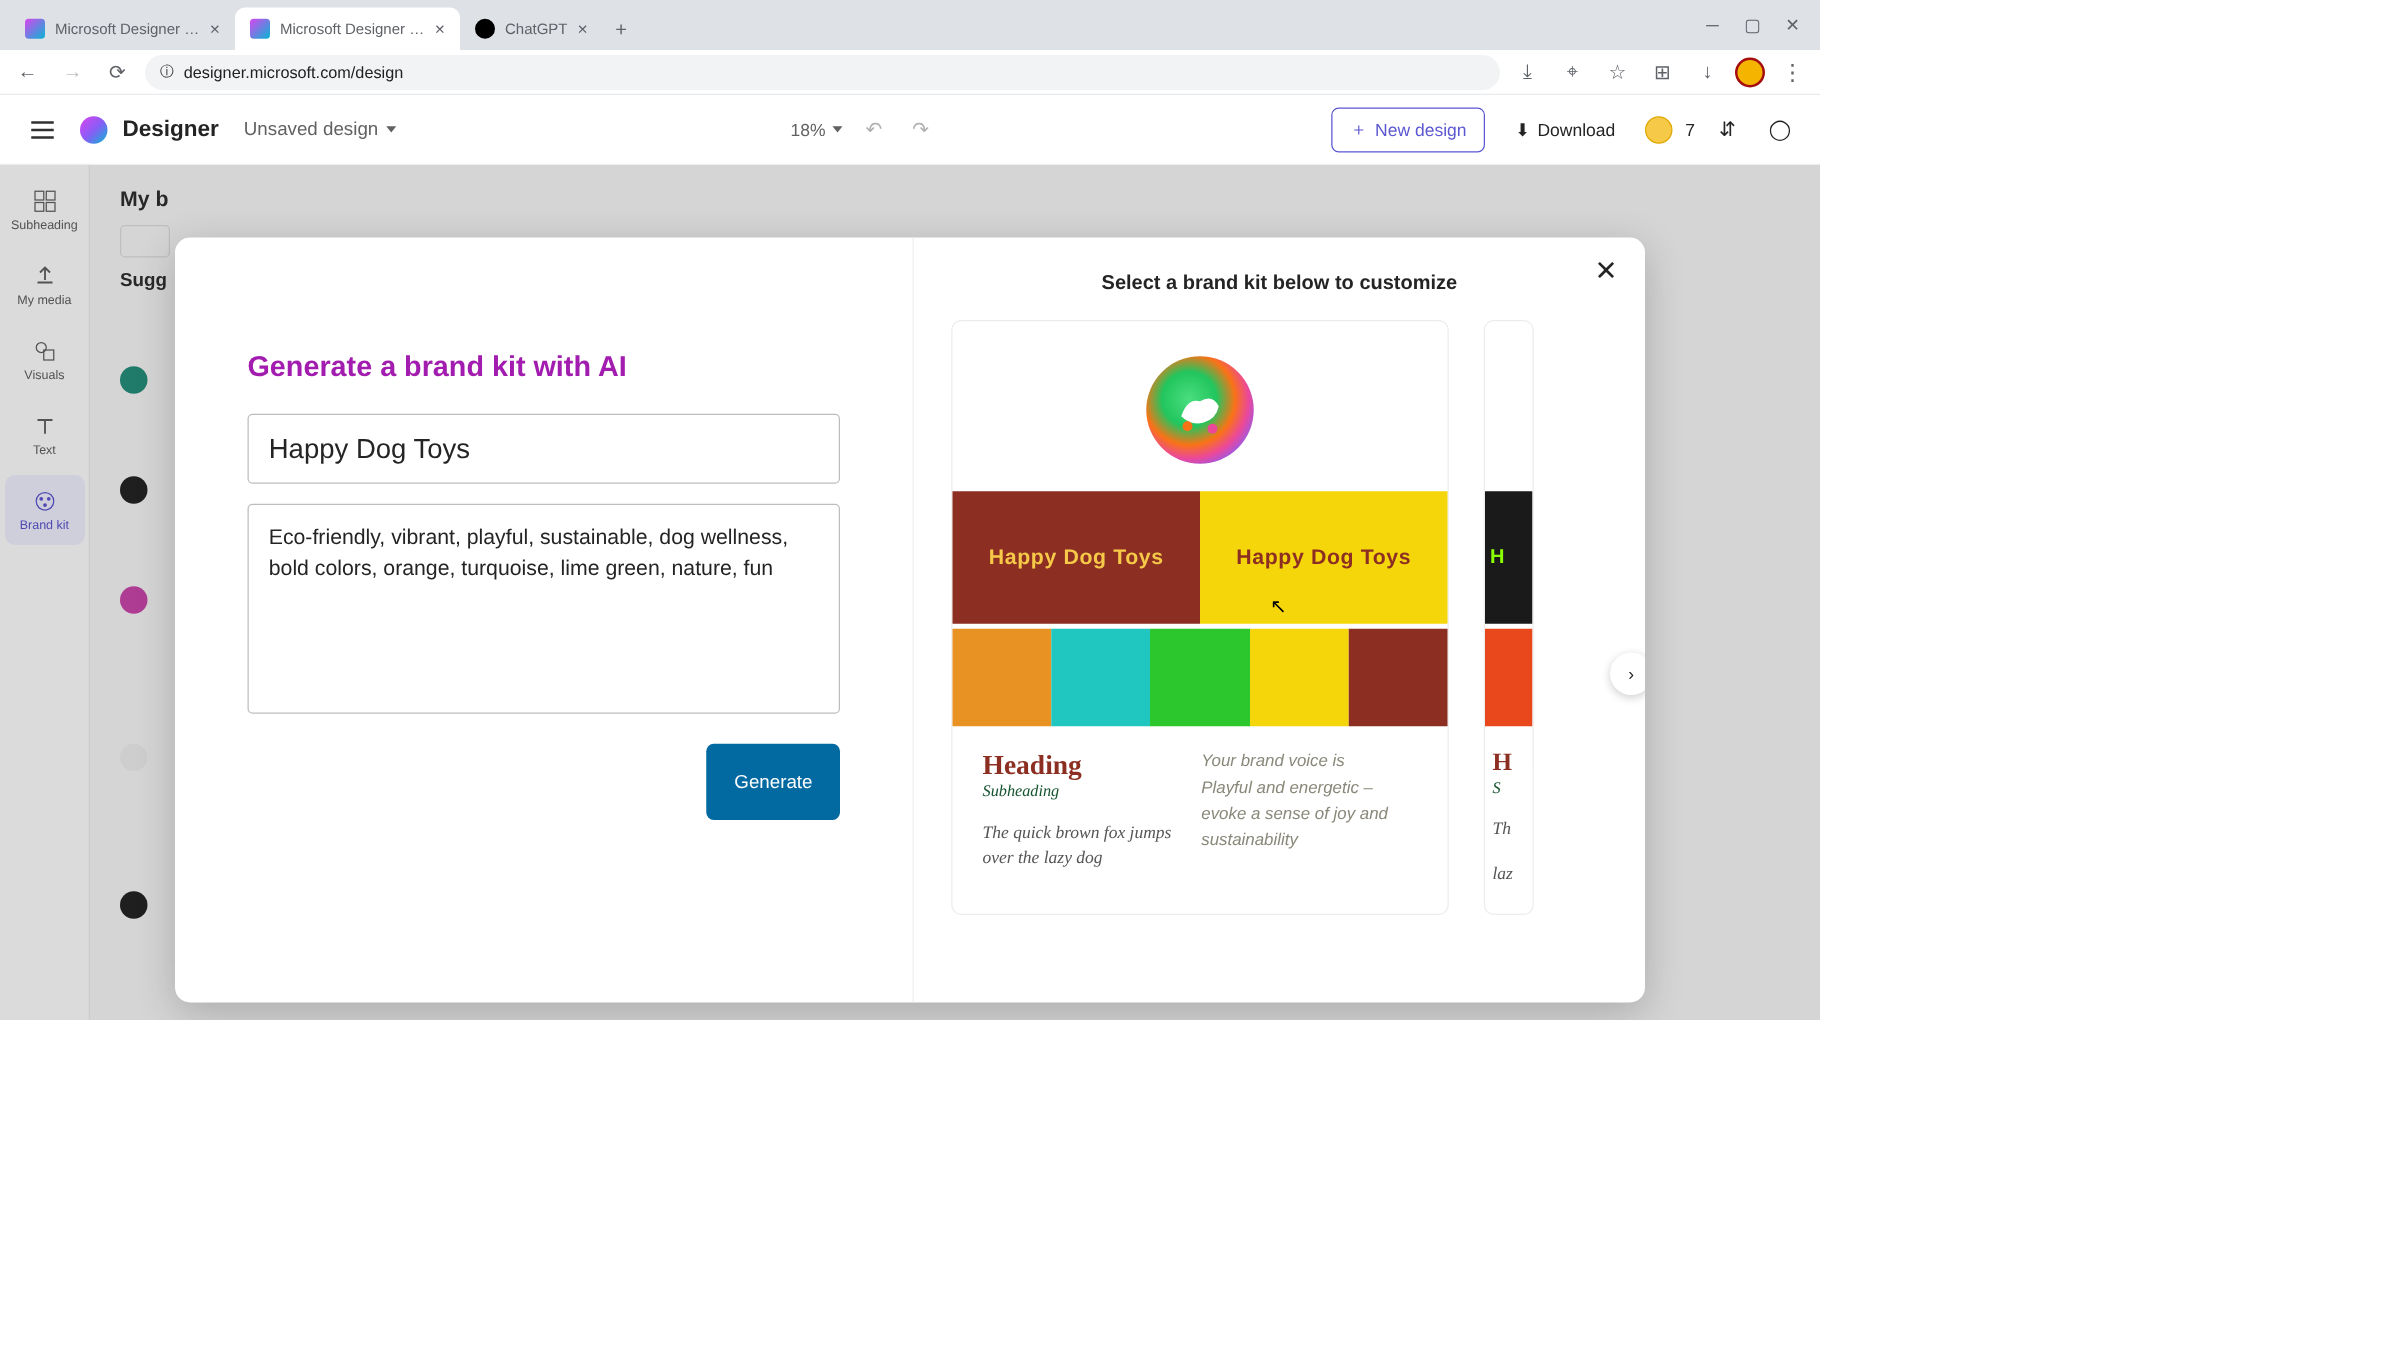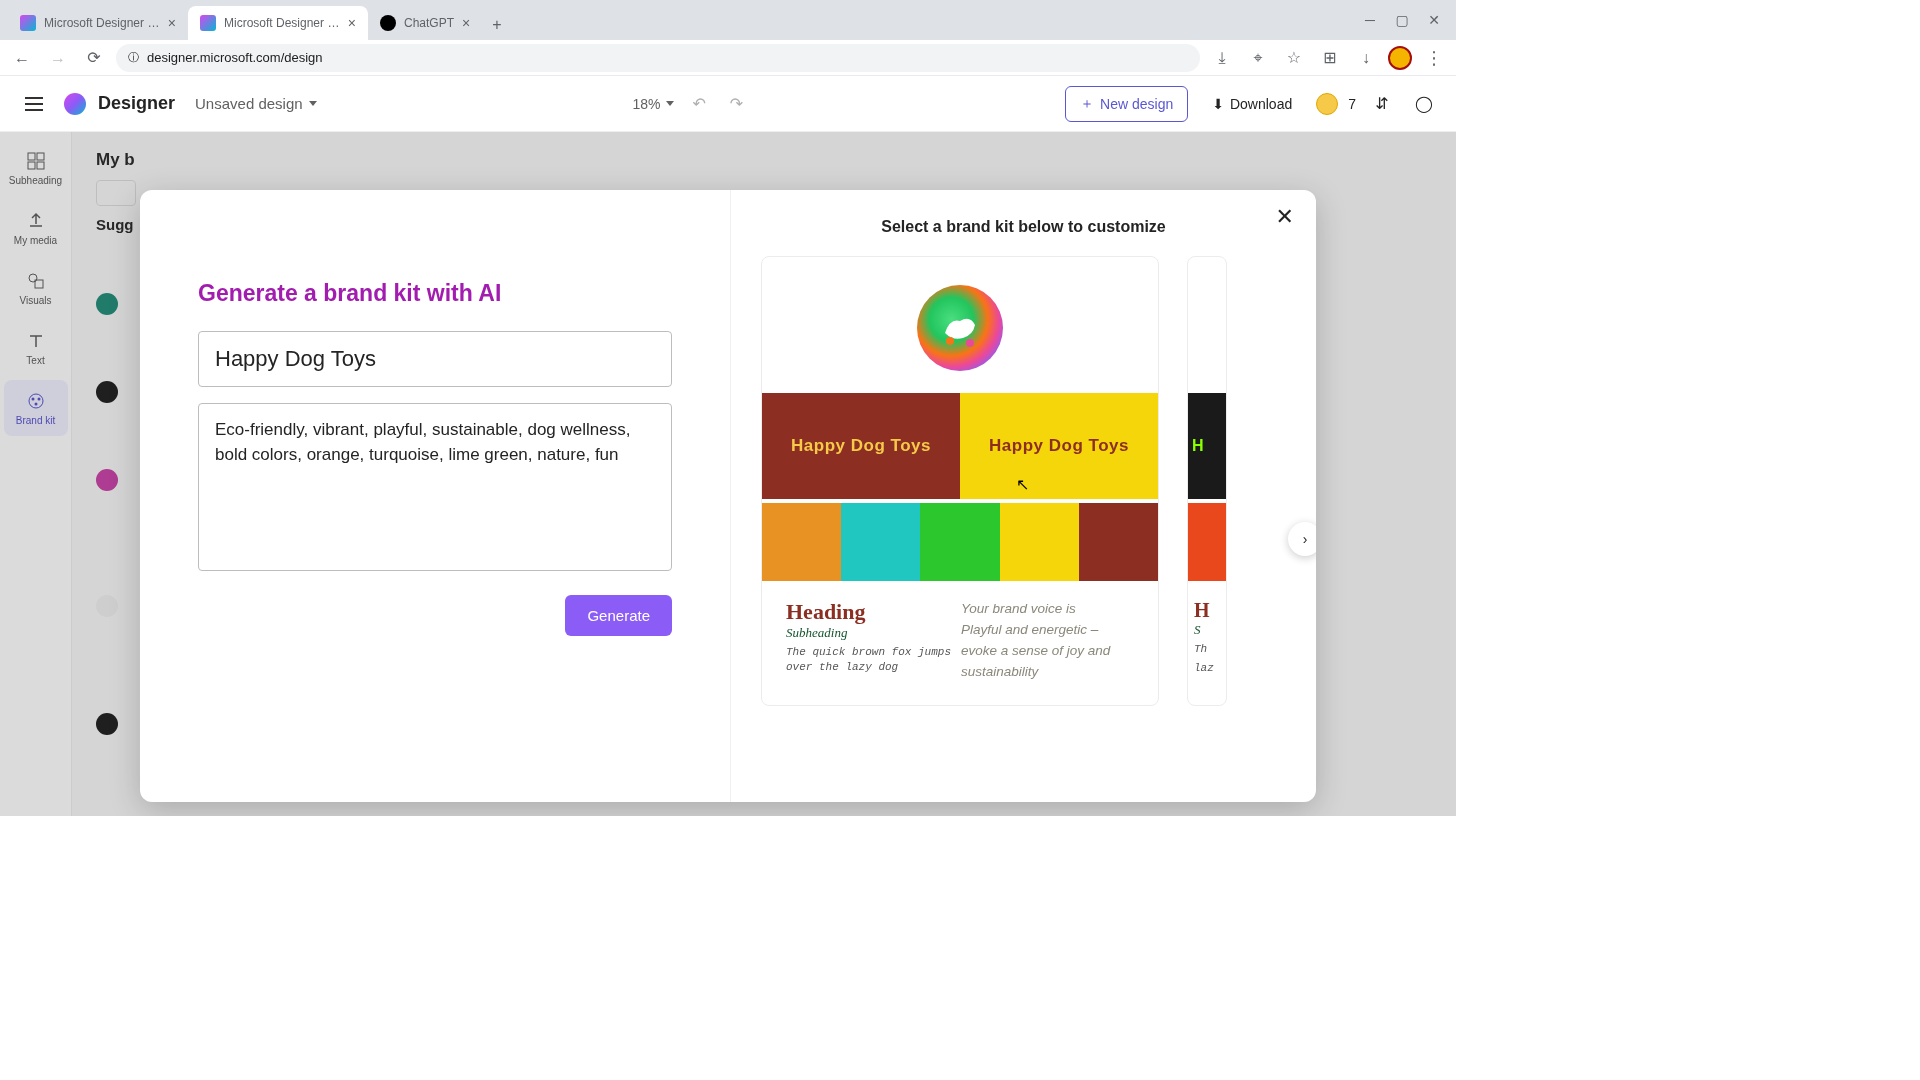--- a/index.html
+++ b/index.html
@@ -59,40 +59,40 @@
 
 
 .overlay { position: absolute; inset: 0; background: rgba(0,0,0,.14); display: flex; align-items: flex-start; justify-content: center; padding-top: 58px; }
 .modal { width: 1176px; height: 612px; background: #fff; border-radius: 12px; display: flex; position: relative; box-shadow: 0 8px 32px rgba(0,0,0,.2); overflow: hidden; }
 .modal-close { position: absolute; top: 14px; right: 22px; font-size: 22px; color: #242424; cursor: pointer; z-index: 5; }
 
 .modal-left { width: 590px; padding: 90px 58px 28px; display: flex; flex-direction: column; }
 .modal-heading { font-size: 23px; font-weight: 600; color: #a21caf; margin-bottom: 24px; }
 .input-box { width: 100%; border: 1px solid #bdbdbd; border-radius: 4px; padding: 14px 16px; font-size: 22px; color: #242424; margin-bottom: 16px; font-family: inherit; }
 .textarea-box { width: 100%; height: 168px; border: 1px solid #bdbdbd; border-radius: 4px; padding: 14px 16px; font-size: 17px; color: #242424; resize: none; font-family: inherit; line-height: 1.45; }
-.gen-btn { align-self: flex-end; margin-top: 24px; background: #8b5cf6; color: #fff; border: none; padding: 12px 22px; border-radius: 6px; font-size: 15px; font-weight: 500; cursor: pointer; }
+.gen-btn { align-self: flex-end; margin-top: 24px; background: #0369a1; color: #fff; border: none; padding: 22px 22px; border-radius: 6px; font-size: 15px; font-weight: 500; cursor: pointer; }
 .terms { margin-top: auto; font-size: 12.5px; color: #616161; line-height: 1.5; }
 .terms a { color: #5b57d1; text-decoration: none; font-size: 14px; }
 
 .modal-right { flex: 1; border-left: 1px solid #f0f0f0; padding: 28px 30px 20px; position: relative; }
 .right-heading { text-align: center; font-size: 16px; font-weight: 600; color: #242424; margin-bottom: 20px; }
 .kit-scroll { display: flex; gap: 28px; }
 .kit-card { width: 398px; background: #fff; border: 1px solid #ececec; border-radius: 8px; padding: 18px 0 22px; flex-shrink: 0; }
 .kit-logo { width: 86px; height: 86px; border-radius: 50%; margin: 10px auto 22px; background: radial-gradient(circle at 40% 40%, #4ade80, #22c55e 30%, #f97316 50%, #ec4899 65%, #8b5cf6 80%); display: flex; align-items: center; justify-content: center; }
 .kit-row1 { display: flex; height: 106px; }
 .brand-tile { flex: 1; display: flex; align-items: center; justify-content: center; font-weight: 800; font-size: 17px; letter-spacing: .5px; }
 .tile-maroon { background: #8c2f22; color: #f7c948; }
 .tile-yellow { background: #f5d60a; color: #8c2f22; }
 .palette { display: flex; height: 78px; margin-top: 4px; }
 .palette div { flex: 1; }
 .kit-texts { display: flex; padding: 18px 24px 0; gap: 2px; }
 .kit-heading-block { flex: 1; }
 .k-h { font-family: Georgia, serif; font-weight: 800; font-size: 22px; color: #8c2f22; }
 .k-sub { font-style: italic; font-size: 13px; color: #14532d; font-family: Georgia, serif; }
-.k-body { font-style: italic; font-size: 11px; color: #555; font-family: Liberation Mono, monospace; margin-top: 4px; line-height: 1.4; }
+.k-body { font-style: italic; font-size: 14px; color: #555; font-family: Liberation Serif, serif; margin-top: 16px; line-height: 1.4; }
 .kit-voice { flex: 1; font-style: italic; font-size: 13.5px; color: #8a887a; font-family: Georgia, serif; line-height: 1.55; }
 .kit-card.peek { width: 40px; overflow: hidden; }
 .next-arrow { position: absolute; right: -6px; top: 332px; width: 34px; height: 34px; border-radius: 50%; background: #fff; box-shadow: 0 2px 8px rgba(0,0,0,.2); display: flex; align-items: center; justify-content: center; cursor: pointer; font-size: 14px; color: #242424; }
 
 
 .add-page { position: absolute; bottom: 18px; left: 50%; transform: translateX(-50%); background: #fff; border: 1px solid #e0e0e0; border-radius: 6px; padding: 8px 16px; font-size: 14px; color: #242424; display: flex; align-items: center; gap: 8px; cursor: pointer; }
 
 .cursor { position: absolute; left: 1016px; top: 475px; font-size: 16px; z-index: 100; pointer-events: none; }
 
 svg { display: block; }

